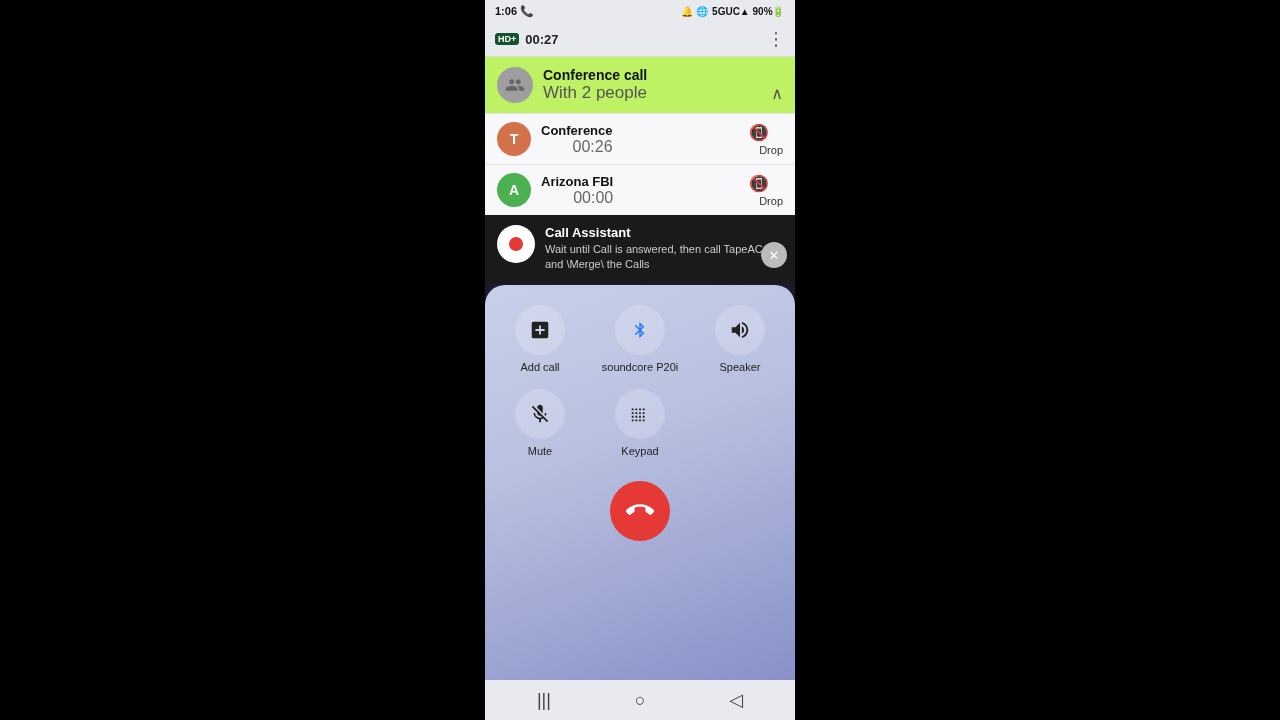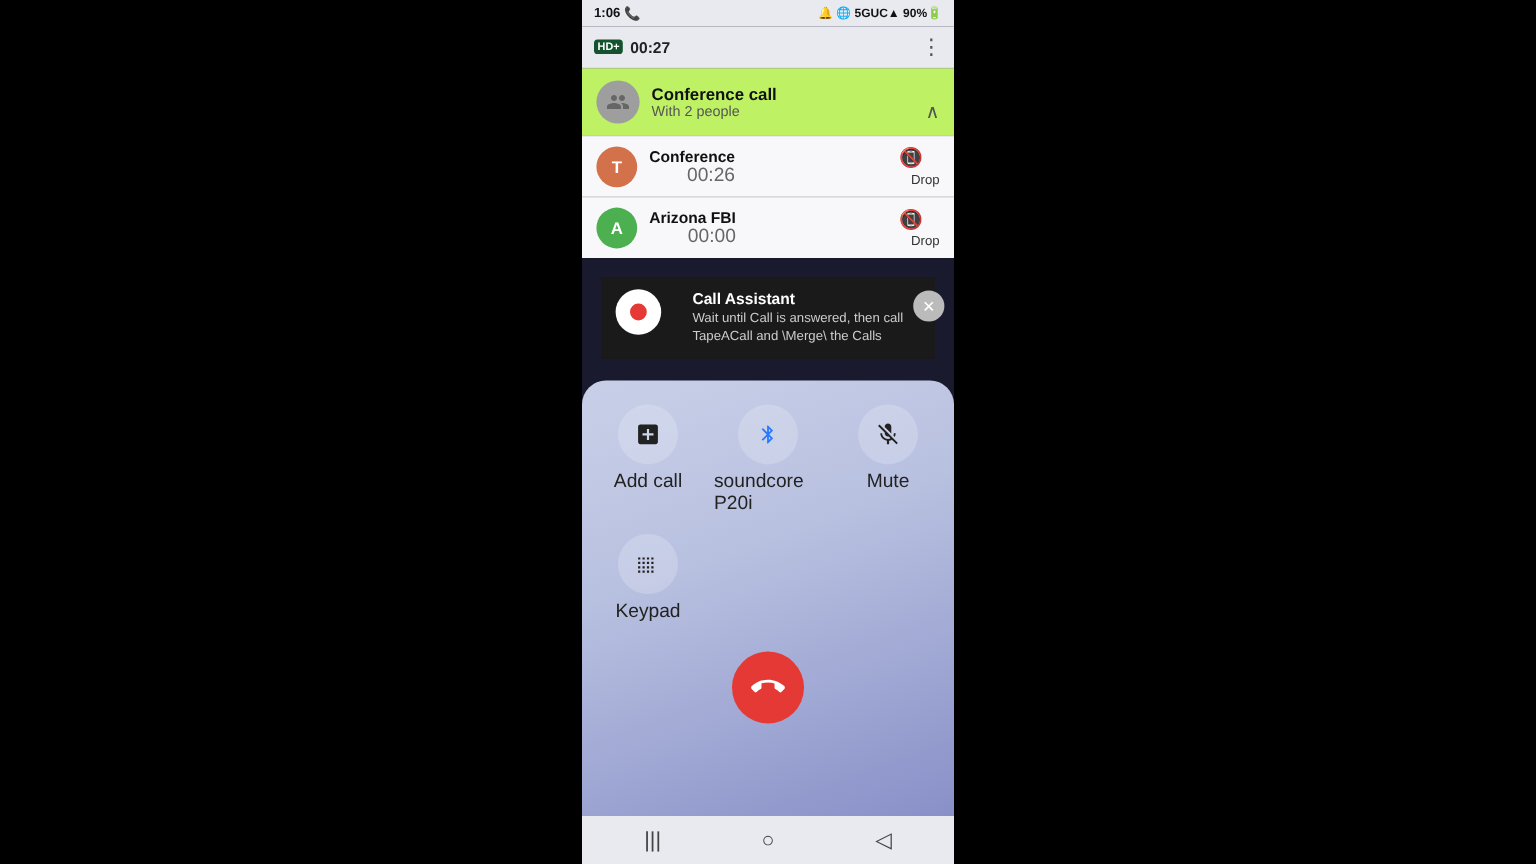--- a/index.html
+++ b/index.html
@@ -77,21 +77,21 @@
       width: 36px;
       height: 36px;
       border-radius: 50%;
       background: #9e9e9e;
       display: flex;
       align-items: center;
       justify-content: center;
     }
     .conference-info {}
     .conference-title { font-size: 14px; font-weight: 600; color: #111; }
-    .conference-sub { font-size: 12px; color: #555; }
+    .conference-sub { font-size: 17px; color: #555; }
     .chevron-up { font-size: 16px; color: #555; }
 
     
     .participant-row {
       background: #f8f8fa;
       display: flex;
       align-items: center;
       justify-content: space-between;
       padding: 8px 12px;
       border-top: 1px solid #e5e5e8;
@@ -133,25 +133,25 @@
       justify-content: center;
       font-size: 13px;
       color: #fff;
       cursor: pointer;
       z-index: 10;
     }
 
     
     .call-assistant {
       background: #1a1a1a;
-      margin: 16px;
+      margin: 0;
       padding: 10px 12px;
       display: flex;
       align-items: flex-start;
-      gap: 26px;
+      gap: 10px;
     }
     .assistant-icon {
       width: 38px;
       height: 38px;
       border-radius: 50%;
       background: #fff;
       display: flex;
       align-items: center;
       justify-content: center;
       flex-shrink: 0;
@@ -196,21 +196,21 @@
       width: 50px;
       height: 50px;
       border-radius: 50%;
       background: rgba(255,255,255,0.2);
       display: flex;
       align-items: center;
       justify-content: center;
       font-size: 20px;
       color: #222;
     }
-    .control-label { font-size: 16px; color: #222; font-weight: 500; }
+    .control-label { font-size: 11px; color: #222; font-weight: 500; }
 
     .end-call-btn {
       width: 60px;
       height: 60px;
       border-radius: 50%;
       background: #e53935;
       display: flex;
       align-items: center;
       justify-content: center;
       font-size: 24px;
@@ -327,20 +327,28 @@
 
         <div class="control-btn">
           <div class="control-icon-wrap">
             <svg width="18" height="22" viewBox="0 0 24 24" fill="#2979FF">
               <path d="M17.71 7.71L12 2h-1v7.59L6.41 5 5 6.41 10.59 12 5 17.59 6.41 19 11 14.41V22h1l5.71-5.71-4.3-4.29 4.3-4.29zM13 5.83l1.88 1.88L13 9.59V5.83zm1.88 10.46L13 18.17v-3.76l1.88 1.88z"></path>
             </svg>
           </div>
           <span class="control-label">soundcore P20i</span>
         </div>
 
+        <div class="control-btn">
+          <div class="control-icon-wrap">
+            <svg width="22" height="22" viewBox="0 0 24 24" fill="#222">
+              <path d="M3 9v6h4l5 5V4L7 9H3zm13.5 3c0-1.77-1.02-3.29-2.5-4.03v8.05c1.48-.73 2.5-2.25 2.5-4.02zM14 3.23v2.06c2.89.86 5 3.54 5 6.71s-2.11 5.85-5 6.71v2.06c4.01-.91 7-4.49 7-8.77s-2.99-7.86-7-8.77z"></path>
+            </svg>
+          </div>
+          <span class="control-label">Speaker</span>
+        </div>
 
         <div class="control-btn">
           <div class="control-icon-wrap">
             <svg width="22" height="22" viewBox="0 0 24 24" fill="#222">
               <path d="M19 11h-1.7c0 .74-.16 1.43-.43 2.05l1.23 1.23c.56-.98.9-2.09.9-3.28zm-4.02.17c0-.06.02-.11.02-.17V5c0-1.66-1.34-3-3-3S9 3.34 9 5v.18l5.98 5.99zM4.27 3L3 4.27l6.01 6.01V11c0 1.66 1.33 3 2.99 3 .22 0 .44-.03.65-.08l1.66 1.66c-.71.33-1.5.52-2.31.52-2.76 0-5.3-2.1-5.3-5.1H5c0 3.41 2.72 6.23 6 6.72V21h2v-3.28c.91-.13 1.77-.45 2.54-.9L19.73 21 21 19.73 4.27 3z"></path>
             </svg>
           </div>
           <span class="control-label">Mute</span>
         </div>
 

